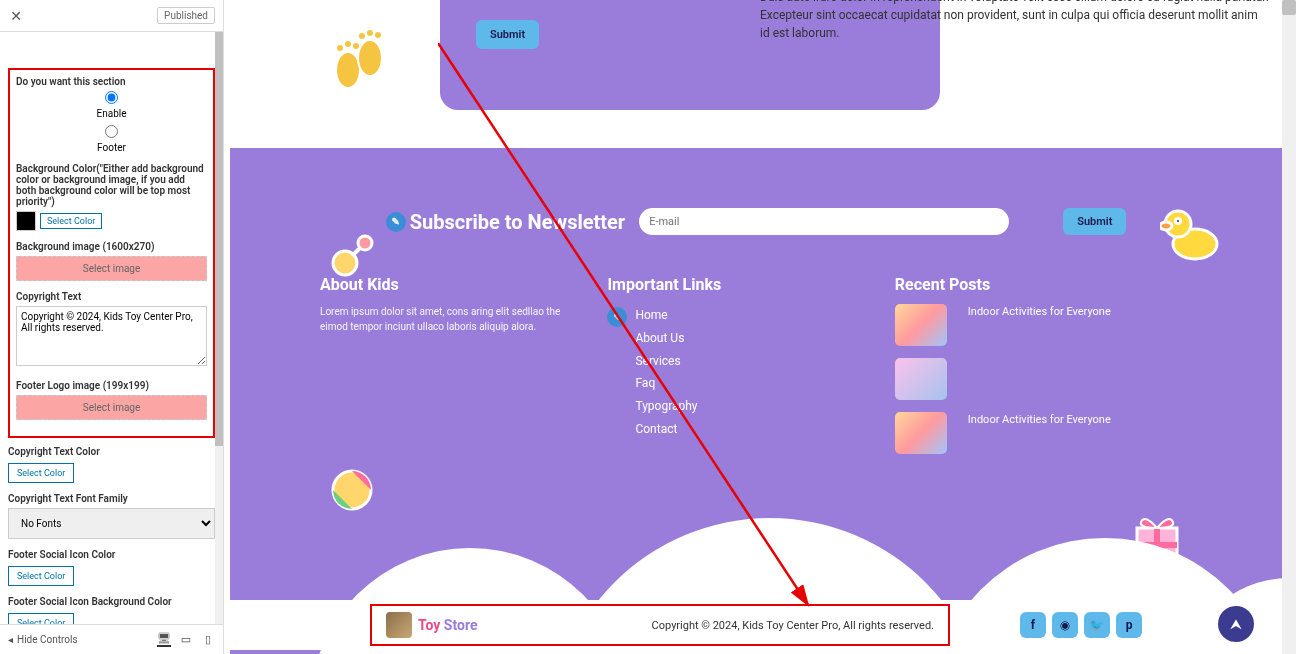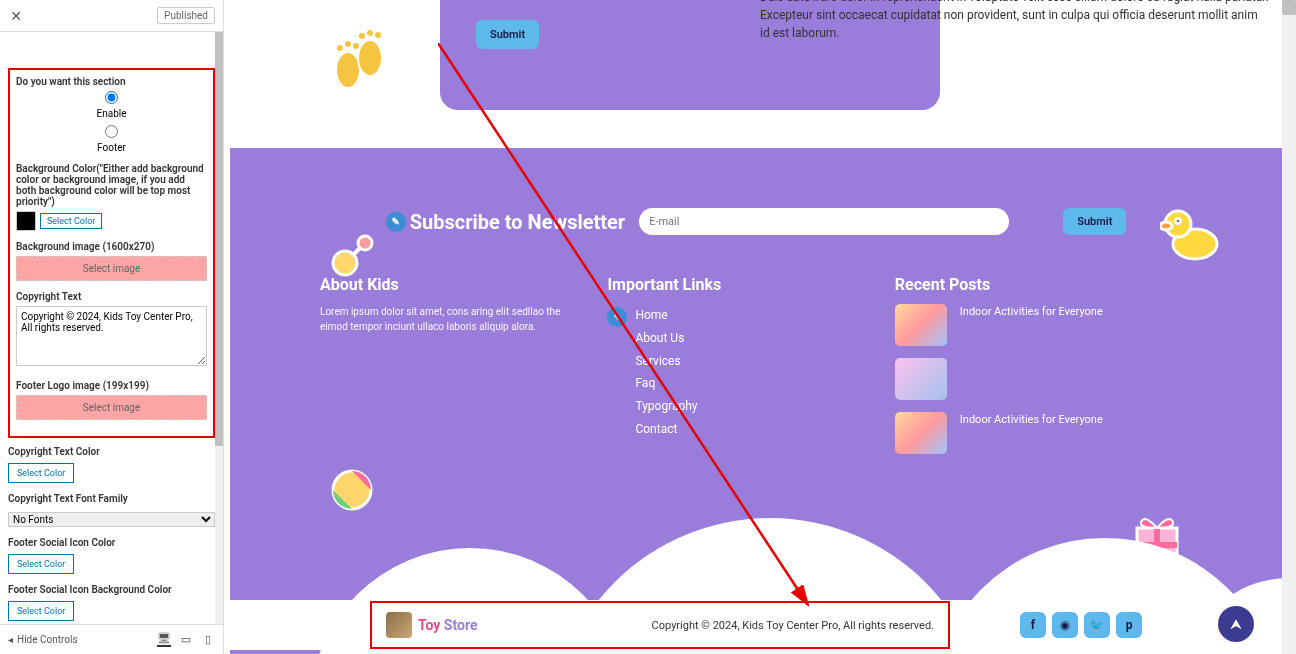--- a/index.html
+++ b/index.html
@@ -14,21 +14,21 @@
 .highlighted-box { border: 2px solid #e60000; padding: 6px; margin-bottom: 8px; margin-top: 28px; }
 .field-label { font-size: 10px; font-weight: 600; color: #333; margin-bottom: 4px; display: block; }
 .radio-row { display: flex; align-items: center; gap: 4px; margin-bottom: 6px; font-size: 10px; flex-direction: column; }
 .radio-row input { margin: 0; }
 .color-row { display: flex; align-items: center; gap: 4px; margin-bottom: 8px; }
 .color-swatch { width: 20px; height: 20px; background: #000; border: 1px solid #ccc; }
 .select-color-btn { font-size: 9px; border: 1px solid #0073aa; color: #0073aa; background: #fff; padding: 2px 6px; cursor: pointer; }
 .select-image-btn { width: 100%; font-size: 10px; color: #666; border: 1px dashed #ccc; background: #fca5a5; padding: 6px; cursor: pointer; text-align: center; }
 .textarea-field { width: 100%; height: 60px; font-size: 10px; border: 1px solid #ccc; padding: 4px; resize: vertical; }
 .field-group { margin-bottom: 10px; }
-.select-field { width: 100%; font-size: 10px; border: 1px solid #ccc; padding: 0; }
+.select-field { width: 100%; font-size: 10px; border: 1px solid #ccc; padding: 8px; }
 .color-only-btn { display: inline-block; font-size: 9px; border: 1px solid #0073aa; color: #0073aa; background: #fff; padding: 4px 8px; cursor: pointer; }
 .sidebar-bottom { height: 30px; border-top: 1px solid #ddd; display: flex; align-items: center; justify-content: space-between; padding: 0 8px; }
 .hide-controls { font-size: 10px; color: #555; cursor: pointer; display: flex; align-items: center; gap: 4px; }
 .device-icons { display: flex; gap: 8px; }
 .device-icon { width: 14px; height: 14px; display: flex; align-items: center; justify-content: center; font-size: 11px; color: #555; cursor: pointer; }
 .sidebar-scrollbar { position: absolute; right: 0; top: 32px; bottom: 30px; width: 8px; background: #f0f0f0; }
 .sidebar-thumb { position: absolute; width: 100%; background: #c0c0c0; top: 0; height: 70%; }
 
 
 .preview { flex: 1; position: relative; background: #fff; overflow: hidden; }
@@ -48,36 +48,36 @@
 
 .footer-cols { display: flex; padding: 10px 90px 60px; gap: 20px; }
 .footer-col { flex: 1; color: #fff; }
 .footer-col.small { flex: 0.9; }
 .col-title { font-size: 16px; font-weight: 700; margin-bottom: 10px; }
 .col-text { font-size: 10px; line-height: 1.5; opacity: 0.92; }
 .col-list { list-style: none; font-size: 12px; line-height: 1.9; }
 .col-list li { cursor: pointer; }
 .list-with-edit { display: flex; align-items: flex-start; gap: 4px; }
 .list-with-edit .edit-circle { margin-top: 3px; flex-shrink: 0; }
-.post-item { display: flex; gap: 13px; margin-bottom: 12px; align-items: flex-start; }
+.post-item { display: flex; gap: 21px; margin-bottom: 12px; align-items: flex-start; }
 .post-thumb { width: 52px; height: 42px; border-radius: 5px; background: linear-gradient(135deg,#ffd89b,#ff9a9e,#a1c4fd); flex-shrink: 0; }
 .post-thumb.p2 { background: linear-gradient(135deg,#fbc2eb,#a6c1ee); }
 .post-title { font-size: 11px; line-height: 1.4; }
 .contact-line { font-size: 11px; margin-bottom: 10px; display: flex; align-items: center; gap: 5px; }
 .contact-icon { font-size: 11px; }
 
 .clouds { position: absolute; bottom: 26px; left: 0; right: 0; height: 110px; }
 .cloud { position: absolute; background: #fff; border-radius: 50%; }
 .cloud.c1 { width: 320px; height: 320px; bottom: -240px; left: 80px; }
 .cloud.c2 { width: 440px; height: 440px; bottom: -330px; left: 320px; }
 .cloud.c3 { width: 350px; height: 350px; bottom: -260px; left: 700px; }
 .cloud.c4 { width: 220px; height: 220px; bottom: -170px; left: 950px; }
 
 .footer-bar { position: absolute; bottom: 4px; left: 0; right: 0; height: 50px; background: #fff; display: flex; align-items: center; padding: 0 140px 0 140px; }
-.footer-bar-inner { border: 2px solid #e60000; display: flex; align-items: center; padding: 8px 14px; width: 580px; height: 48px; }
+.footer-bar-inner { border: 2px solid #e60000; display: flex; align-items: center; padding: 8px 14px; width: 580px; height: 42px; }
 .footer-logo { display: flex; align-items: center; gap: 6px; }
 .footer-logo-img { width: 26px; height: 26px; background: linear-gradient(135deg,#8b6f47,#c9a876); border-radius: 4px; }
 .footer-logo-text { font-size: 14px; font-weight: 700; }
 .toy { color: #e94b8a; }
 .store { color: #9a7cdb; }
 .copyright { font-size: 11px; color: #333; margin-left: auto; }
 .social-icons { display: flex; gap: 6px; margin-left: auto; }
 .social-icon { width: 26px; height: 26px; background: #5fb8ea; border-radius: 6px; display: flex; align-items: center; justify-content: center; color: #1a1a4a; font-size: 12px; cursor: pointer; }
 .scroll-top { position: absolute; right: 28px; bottom: 12px; width: 36px; height: 36px; background: #3b3b8f; border-radius: 50%; display: flex; align-items: center; justify-content: center; color: #fff; font-size: 14px; cursor: pointer; }
 

